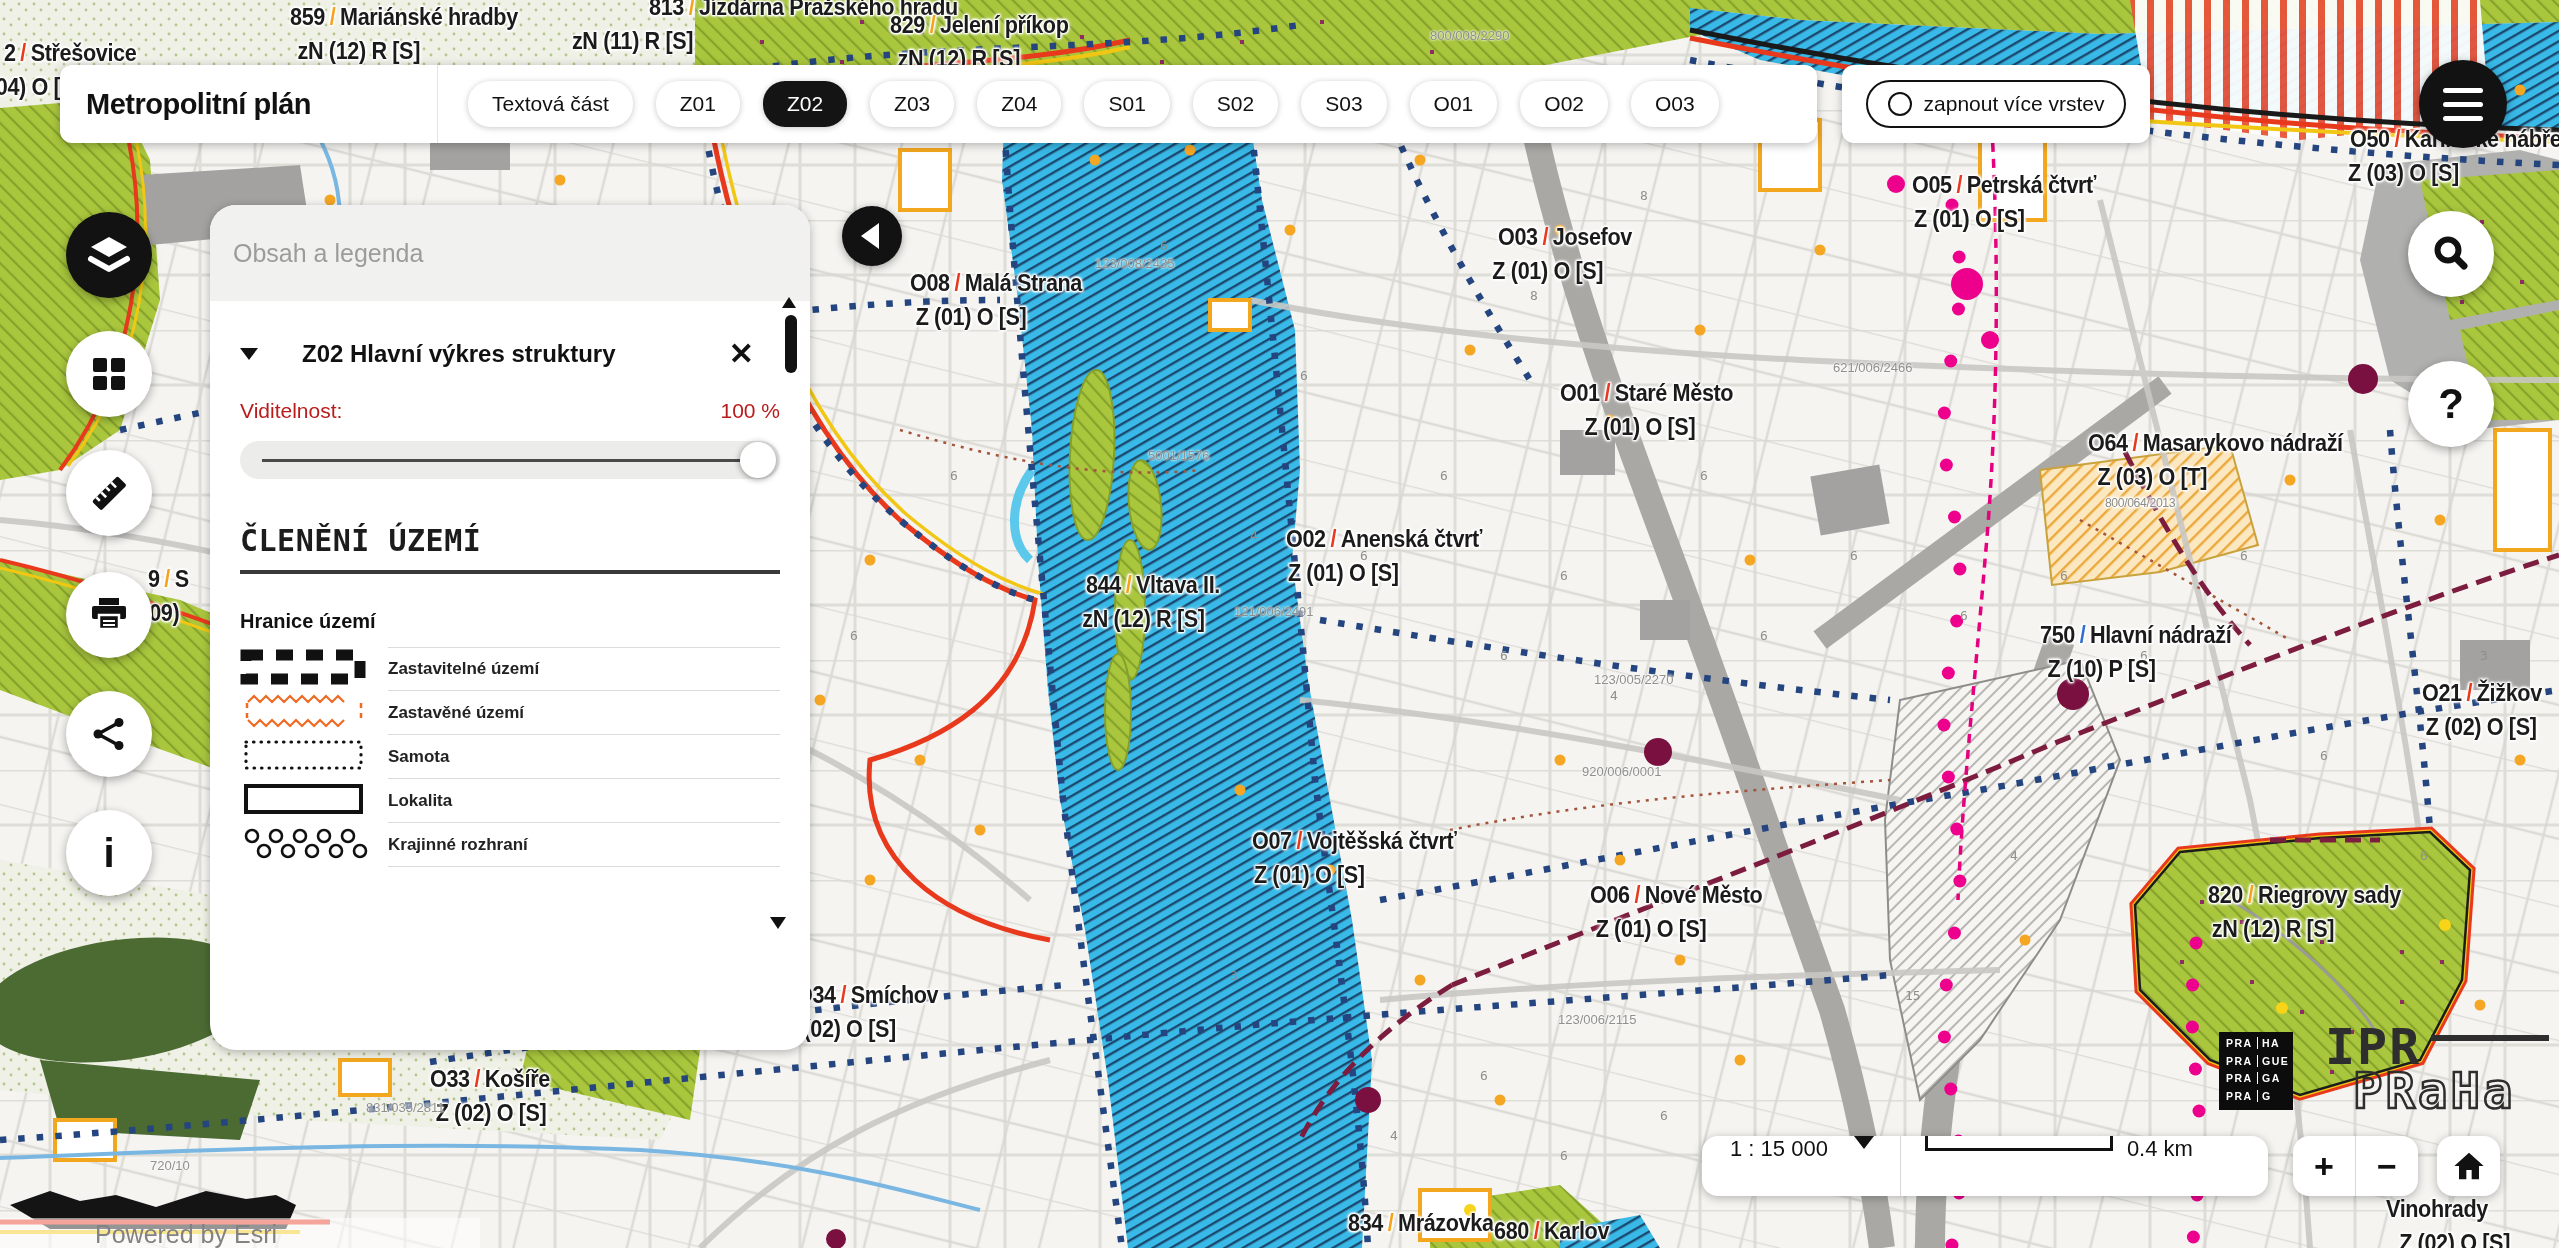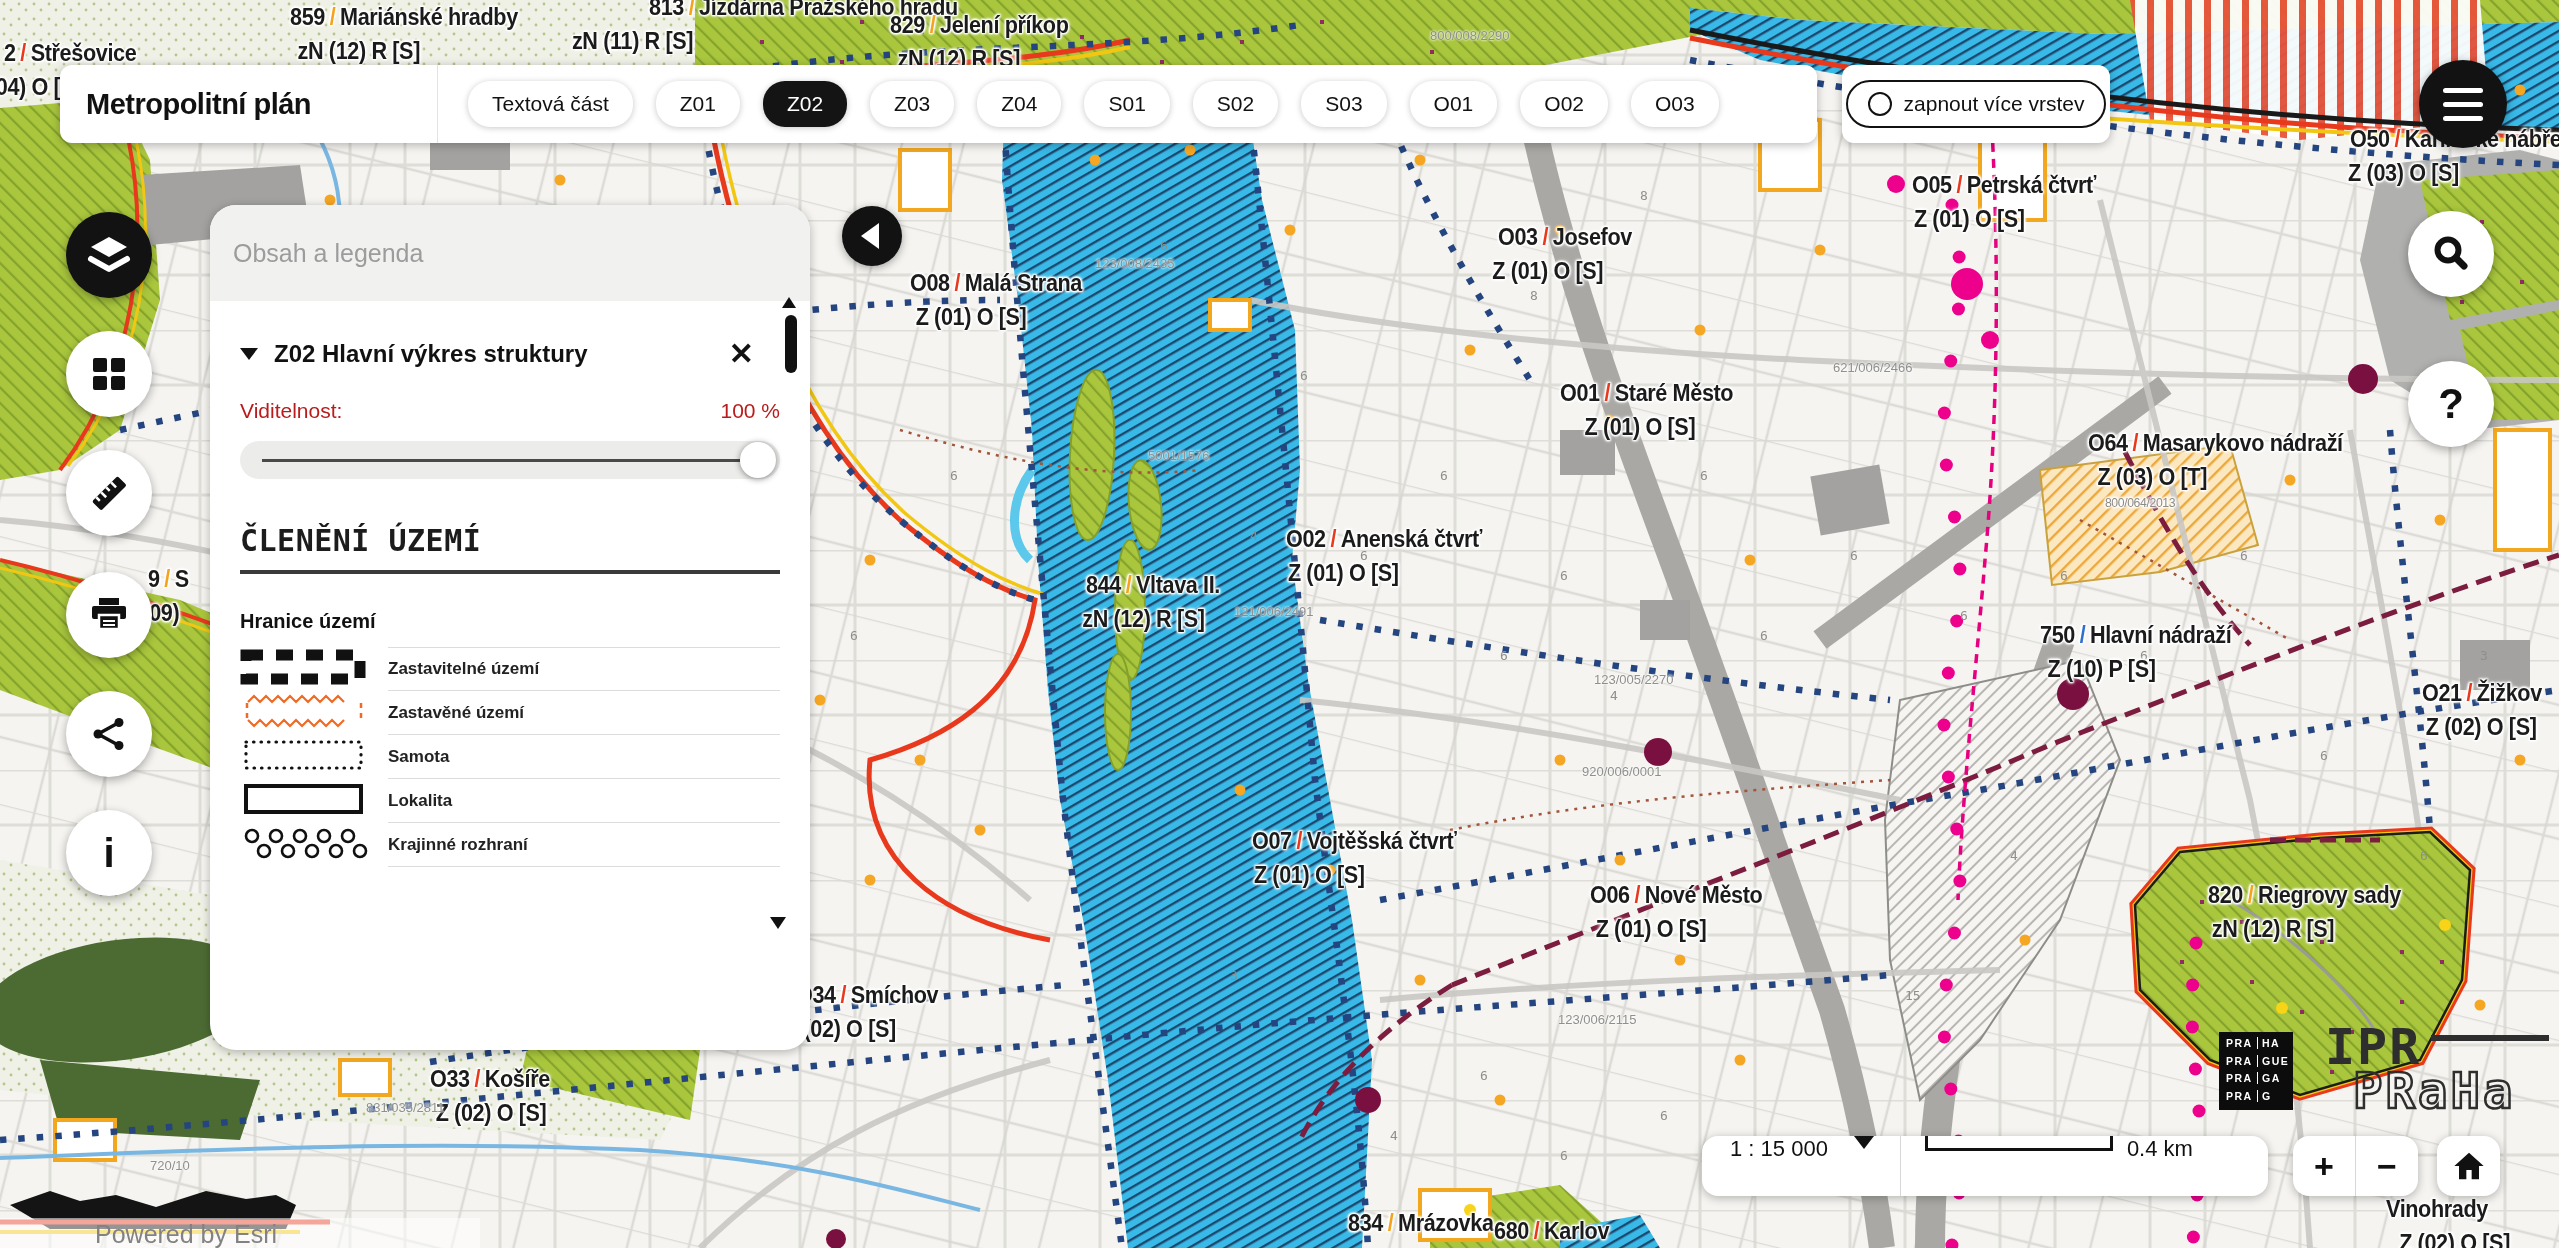--- a/index.html
+++ b/index.html
@@ -21,42 +21,42 @@
 
   
   .card{position:absolute;background:#fff;border-radius:12px;box-shadow:0 2px 10px rgba(0,0,0,.28);z-index:5;}
   .topbar{left:60px;top:65px;width:1757px;height:78px;display:flex;align-items:center;}
   .brand{width:377px;font-size:29px;font-weight:bold;color:#111;padding-left:26px;letter-spacing:-.5px;}
   .topbar .vdiv{width:1px;height:78px;background:#e3e3e3;}
   .tabs{display:flex;align-items:center;gap:23px;padding-left:30px;}
   .pill{border:none;background:#fff;border-radius:22px;padding:11px 24px;font-size:21px;color:#111;
         font-family:inherit;box-shadow:0 1px 6px rgba(0,0,0,.22);white-space:nowrap;cursor:pointer;}
   .pill.active{background:#141414;color:#fff;}
-  .toggle-card{left:1842px;top:65px;width:268px;height:78px;display:flex;align-items:center;justify-content:center;}
+  .toggle-card{left:1842px;top:65px;width:308px;height:78px;display:flex;align-items:center;justify-content:center;}
   .toggle-pill{display:flex;align-items:center;gap:12px;border:2.5px solid #111;border-radius:999px;
                padding:10px 20px;font-size:21px;color:#111;cursor:pointer;}
   .radio{width:24px;height:24px;border:2.5px solid #111;border-radius:50%;background:#fff;}
   .burger{position:absolute;left:2419px;top:60px;width:88px;height:88px;border-radius:50%;background:#121212;
           z-index:6;display:flex;flex-direction:column;align-items:center;justify-content:center;gap:9px;cursor:pointer;
           box-shadow:0 2px 10px rgba(0,0,0,.35);}
   .burger span{display:block;width:40px;height:5px;background:#fff;border-radius:3px;}
 
   .cbtn{position:absolute;width:86px;height:86px;border-radius:50%;background:#fff;z-index:5;
         box-shadow:0 3px 10px rgba(0,0,0,.33);display:flex;align-items:center;justify-content:center;cursor:pointer;}
   .cbtn.dark{background:#121212;}
   .backbtn{position:absolute;left:842px;top:206px;width:60px;height:60px;border-radius:50%;background:#121212;z-index:5;
            display:flex;align-items:center;justify-content:center;cursor:pointer;box-shadow:0 2px 8px rgba(0,0,0,.35);}
   .tri-left{width:0;height:0;border-top:13px solid transparent;border-bottom:13px solid transparent;border-right:18px solid #fff;margin-right:4px;}
 
   
   .panel{left:210px;top:205px;width:600px;height:845px;border-radius:26px;overflow:hidden;z-index:5;}
   .panel-h{height:96px;background:#f1f1f0;display:flex;align-items:center;padding-left:23px;
            font-size:25px;color:#9c9c9c;}
   .panel-b{position:relative;padding:0 30px;}
-  .layer-row{display:flex;align-items:center;margin-top:38px;}
+  .layer-row{display:flex;align-items:center;margin-top:38px;gap:28px;}
   .tri-down{width:0;height:0;border-left:9px solid transparent;border-right:9px solid transparent;border-top:12px solid #111;margin-right:16px;cursor:pointer;}
   .layer-title{font-size:24px;font-weight:bold;color:#111;flex:1;}
   .xclose{font-size:30px;font-weight:bold;color:#111;cursor:pointer;margin-right:26px;line-height:1;}
   .scroll-up{position:absolute;right:14px;top:92px;width:0;height:0;border-left:7px solid transparent;border-right:7px solid transparent;border-bottom:11px solid #111;}
   .scroll-thumb{position:absolute;right:13px;top:110px;width:12px;height:58px;background:#111;border-radius:7px;}
   .scroll-down{position:absolute;right:24px;top:712px;width:0;height:0;border-left:8px solid transparent;border-right:8px solid transparent;border-top:12px solid #111;}
   .vis-row{display:flex;justify-content:space-between;align-items:center;margin-top:30px;font-size:21px;color:#b91c1c;}
   .slider{position:relative;margin-top:18px;height:38px;border-radius:19px;background:#ececea;}
   .slider .line{position:absolute;left:22px;right:40px;top:18px;height:2.5px;background:#4a4a4a;}
   .slider .thumb{position:absolute;right:4px;top:1px;width:36px;height:36px;border-radius:50%;background:#fff;

